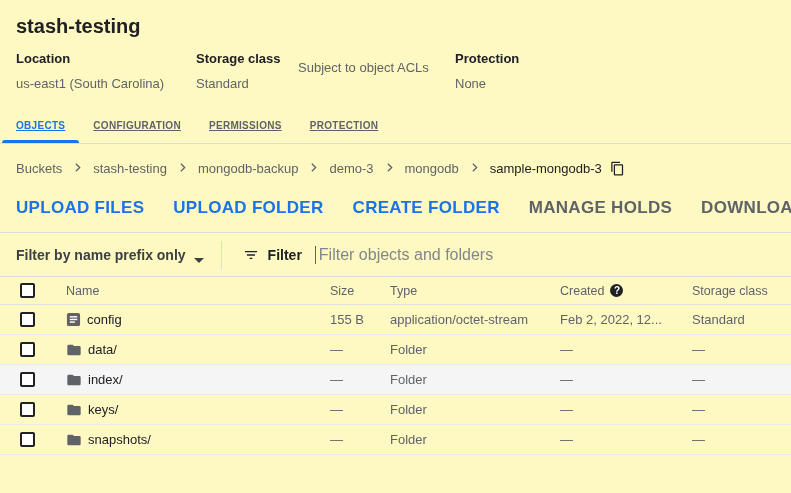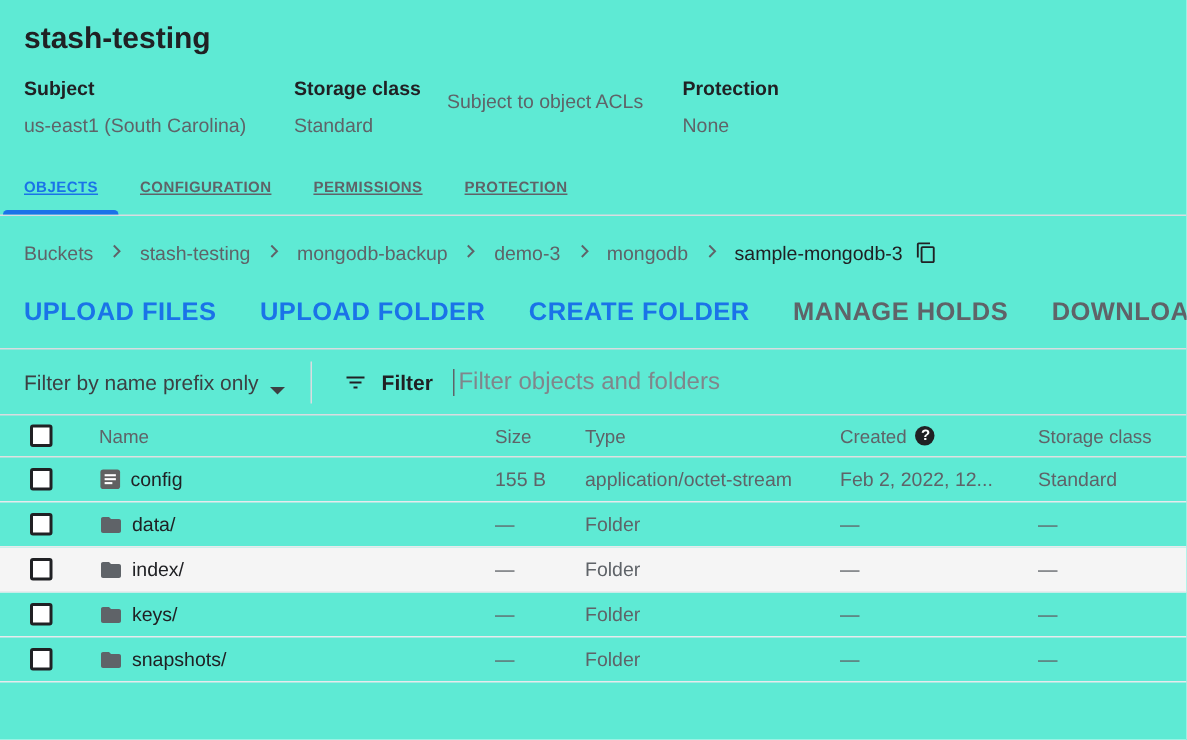--- a/index.html
+++ b/index.html
@@ -2,21 +2,21 @@
 <html><head>
 <meta charset="utf-8">
 <style>
   * { box-sizing: border-box; margin: 0; padding: 0; }
   html, body { width: 791px; height: 493px; background: #fff; overflow: hidden; }
   body {
     font-family: "Liberation Sans", "DejaVu Sans", sans-serif;
     color: #202124;
     font-size: 13px;
   }
-  .page { width: 791px; height: 493px; background: #5eead4; }
+  .page { width: 791px; height: 493px; background: #fef9c3; }
 
   
   .hdr { padding: 14px 16px 0 16px; }
   .title { font-size: 20px; font-weight: bold; color: #202124; line-height: 24px; }
   .meta { display: flex; margin-top: 13px; }
   .meta-col { display: flex; flex-direction: column; }
   .meta-col.c1 { width: 180px; }
   .meta-col.c2 { width: 102px; }
   .meta-col.c3 { width: 157px; }
   .meta-label { font-weight: bold; font-size: 13px; color: #202124; line-height: 16px; }
@@ -47,21 +47,21 @@
              padding-bottom: 14px; border-bottom: 1px solid #dadce0; }
   .tbtn {
     background: none; border: none; font-family: inherit; font-size: 17px; font-weight: bold;
     letter-spacing: .3px; color: #1a73e8; margin-right: 29px; cursor: pointer; white-space: nowrap;
   }
   .tbtn.disabled { color: #5f6368; cursor: default; }
 
   
   .filterbar { display: flex; align-items: center; height: 44px; padding: 0 16px;
                border-bottom: 1px solid #dadce0; }
-  .scope { display: flex; align-items: flex-end; cursor: pointer; font-size: 14px; color: #3c4043; }
+  .scope { display: flex; align-items: flex-end; cursor: pointer; font-size: 14px; color: #3c4043; font-weight: bold; }
   .caret-down {
     width: 0; height: 0; margin-left: 8px;
     border-left: 5px solid transparent; border-right: 5px solid transparent;
     border-top: 5px solid #3c4043;
   }
   .vdiv { width: 1px; height: 28px; background: #dadce0; margin-left: 17px; }
   .funnel { margin-left: 21px; display: inline-flex; }
   .filter-word { font-weight: bold; font-size: 14px; color: #202124; margin-left: 9px; }
   .finput-wrap { display: flex; align-items: center; flex: 1; margin-left: 13px; }
   .text-caret { width: 1px; height: 18px; background: #5f6368; }
@@ -98,21 +98,21 @@
 </style>
 </head>
 <body>
 
 <div class="page">
 
   <div class="hdr">
     <div class="title">stash-testing</div>
     <div class="meta">
       <div class="meta-col c1">
-        <span class="meta-label">Subject</span>
+        <span class="meta-label">Location</span>
         <span class="meta-value">us-east1 (South Carolina)</span>
       </div>
       <div class="meta-col c2">
         <span class="meta-label">Storage class</span>
         <span class="meta-value">Standard</span>
       </div>
       <div class="meta-col c3">
         <span class="meta-value">Subject to object ACLs</span>
       </div>
       <div class="meta-col c4">

